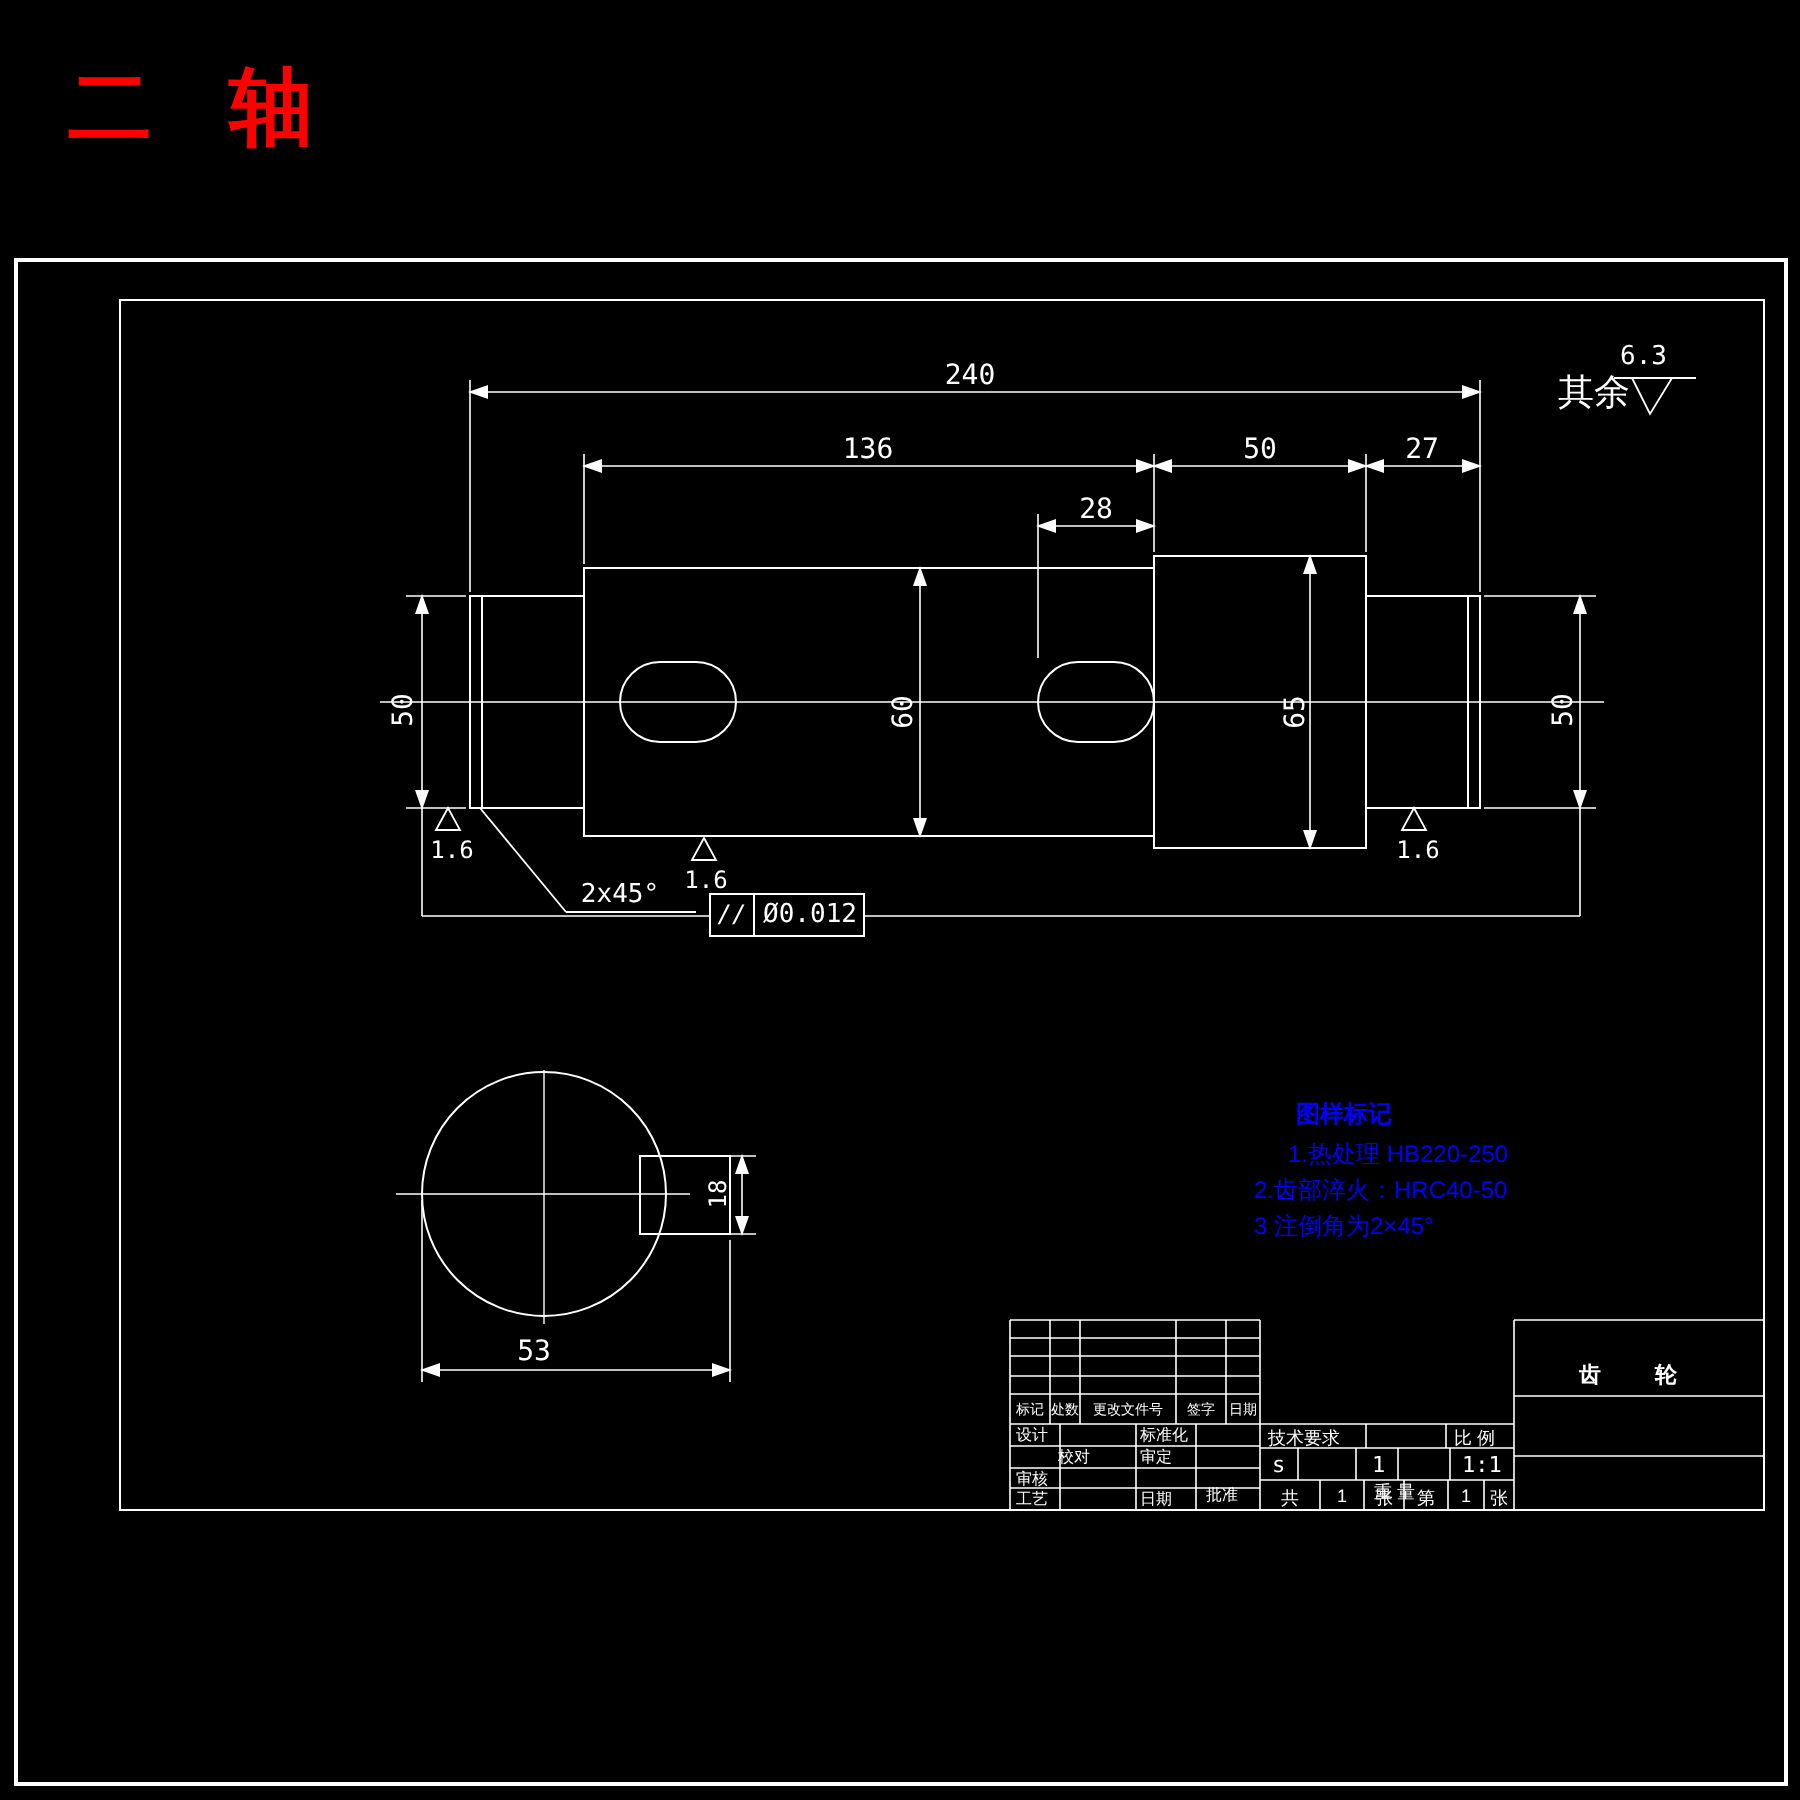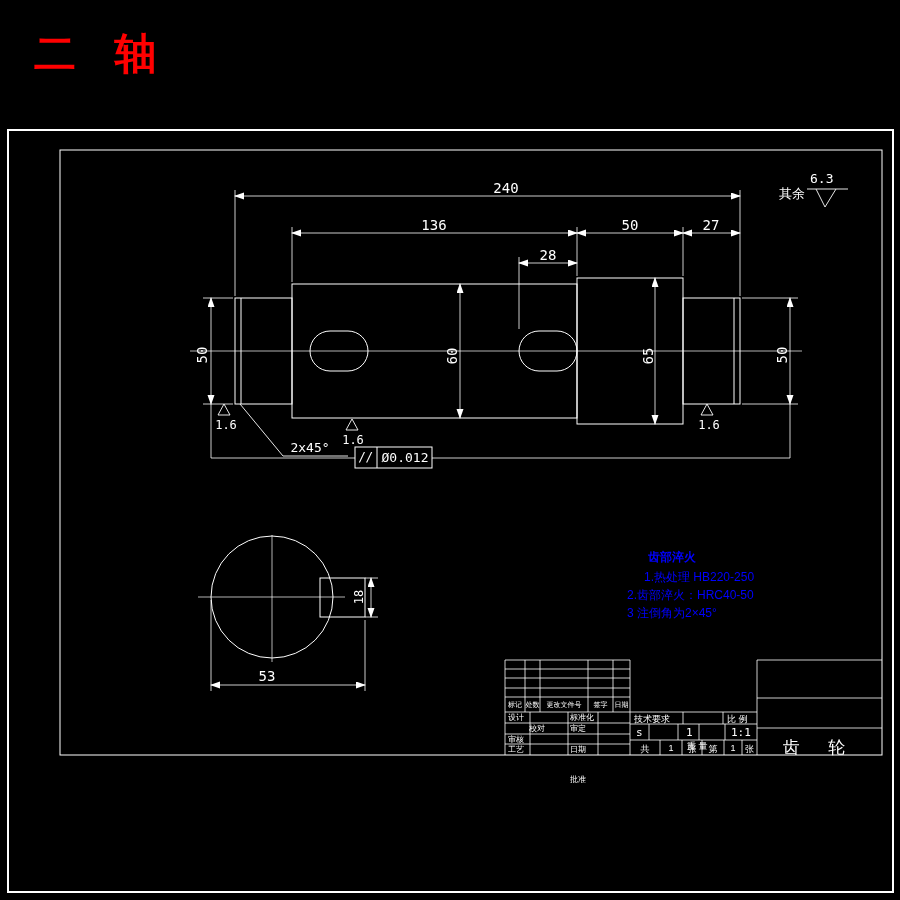--- a/index.html
+++ b/index.html
@@ -111,24 +111,24 @@
       <path d="M525,660 V712 M540,660 V712 M588,660 V712 M613,660 V712"></path>
       <path d="M530,712 V755 M568,712 V755 M598,712 V755"></path>
       <path d="M683,712 V724 M723,712 V724"></path>
       <path d="M649,724 V740 M678,724 V740 M699,724 V740 M725,724 V740"></path>
       <path d="M660,740 V755 M682,740 V755 M702,740 V755 M724,740 V755 M742,740 V755"></path>
     </g>
   </svg>
 
   <div class="red-title cn">二 轴</div>
 
-  <div class="lbl cn" style="left:779px;top:187px;font-size:13px;">其余</div>
+  <div class="lbl cn" style="left:779px;top:187px;font-size:18px;">其余</div>
   <div class="lbl" style="left:810px;top:172px;">6.3</div>
 
-  <div class="lbl ctr" style="left:506px;top:181px;font-size:14px;">240</div>
+  <div class="lbl ctr" style="left:485px;top:181px;font-size:14px;">240</div>
   <div class="lbl ctr" style="left:434px;top:218px;font-size:14px;">136</div>
   <div class="lbl ctr" style="left:630px;top:218px;font-size:14px;">50</div>
   <div class="lbl ctr" style="left:711px;top:218px;font-size:14px;">27</div>
   <div class="lbl ctr" style="left:548px;top:248px;font-size:14px;">28</div>
 
   <div class="lbl rot" style="left:202px;top:355px;font-size:14px;">50</div>
   <div class="lbl rot" style="left:452px;top:356px;font-size:14px;">60</div>
   <div class="lbl rot" style="left:648px;top:356px;font-size:14px;">65</div>
   <div class="lbl rot" style="left:782px;top:355px;font-size:14px;">50</div>
 
@@ -138,55 +138,55 @@
 
   <div class="lbl ctr" style="left:310px;top:441px;font-size:13px;">2x45°</div>
 
   <div class="lbl ctr" style="left:366px;top:451px;font-size:12px;font-style:italic;">//</div>
   <div class="lbl ctr" style="left:405px;top:451px;font-size:13px;">Ø0.012</div>
 
   <div class="lbl rot" style="left:359px;top:597px;font-size:12px;">18</div>
   <div class="lbl ctr" style="left:267px;top:669px;font-size:14px;text-align:right;">53</div>
 
   <div class="tech blue cn">
-    <div class="t">齿部淬火</div>
+    <div class="t">图样标记</div>
     <div class="i" style="top:24px;margin-left:17px;">1.热处理  HB220-250</div>
     <div class="i" style="top:42px;">2.齿部淬火：HRC40-50</div>
     <div class="i" style="top:60px;">3 注倒角为2×45°</div>
   </div>
 
   <div class="flexrow cn" style="left:505px;top:700px;width:125px;font-size:7px;">
     <span style="width:20px;">标记</span>
     <span style="width:15px;">处数</span>
     <span style="width:48px;">更改文件号</span>
     <span style="width:25px;">签字</span>
     <span style="width:17px;">日期</span>
   </div>
 
   <div class="tb-lbl" style="left:508px;top:714px;">设计</div>
   <div class="tb-lbl" style="left:570px;top:714px;">标准化</div>
   <div class="tb-lbl" style="left:508px;top:725px;margin-left:21px;">校对</div>
   <div class="tb-lbl" style="left:570px;top:725px;">审定</div>
   <div class="tb-lbl" style="left:508px;top:736px;">审核</div>
-  <div class="tb-lbl" style="left:570px;top:776px;">批准</div>
+  <div class="tb-lbl" style="left:570px;top:744px;padding-left:33px;">批准</div>
   <div class="tb-lbl" style="left:508px;top:746px;">工艺</div>
   <div class="tb-lbl" style="left:570px;top:746px;">日期</div>
 
   <div class="tb-lbl" style="left:634px;top:715px;font-size:9px;">技术要求</div>
   <div class="tb-lbl" style="left:687px;top:715px;font-size:9px;margin-top:27px;">重 量</div>
   <div class="tb-lbl" style="left:727px;top:715px;font-size:9px;">比 例</div>
 
   <div class="lbl" style="left:636px;top:727px;font-size:11px;">s</div>
   <div class="lbl" style="left:686px;top:727px;font-size:11px;">1</div>
   <div class="lbl" style="left:731px;top:727px;font-size:11px;">1:1</div>
 
   <div class="flexrow cn" style="left:630px;top:743px;width:127px;font-size:9px;">
     <span style="width:30px;">共</span>
     <span style="width:22px;">1</span>
     <span style="width:20px;">张</span>
     <span style="width:22px;">第</span>
     <span style="width:18px;">1</span>
     <span style="width:15px;">张</span>
   </div>
 
-  <div class="lbl cn ctr" style="left:820px;top:739px;font-size:17px;letter-spacing:12px;font-weight:normal;">齿 轮</div>
+  <div class="lbl cn ctr" style="left:820px;top:683px;font-size:11px;letter-spacing:12px;font-weight:bold;">齿 轮</div>
 
 </div>
 
 </body></html>

